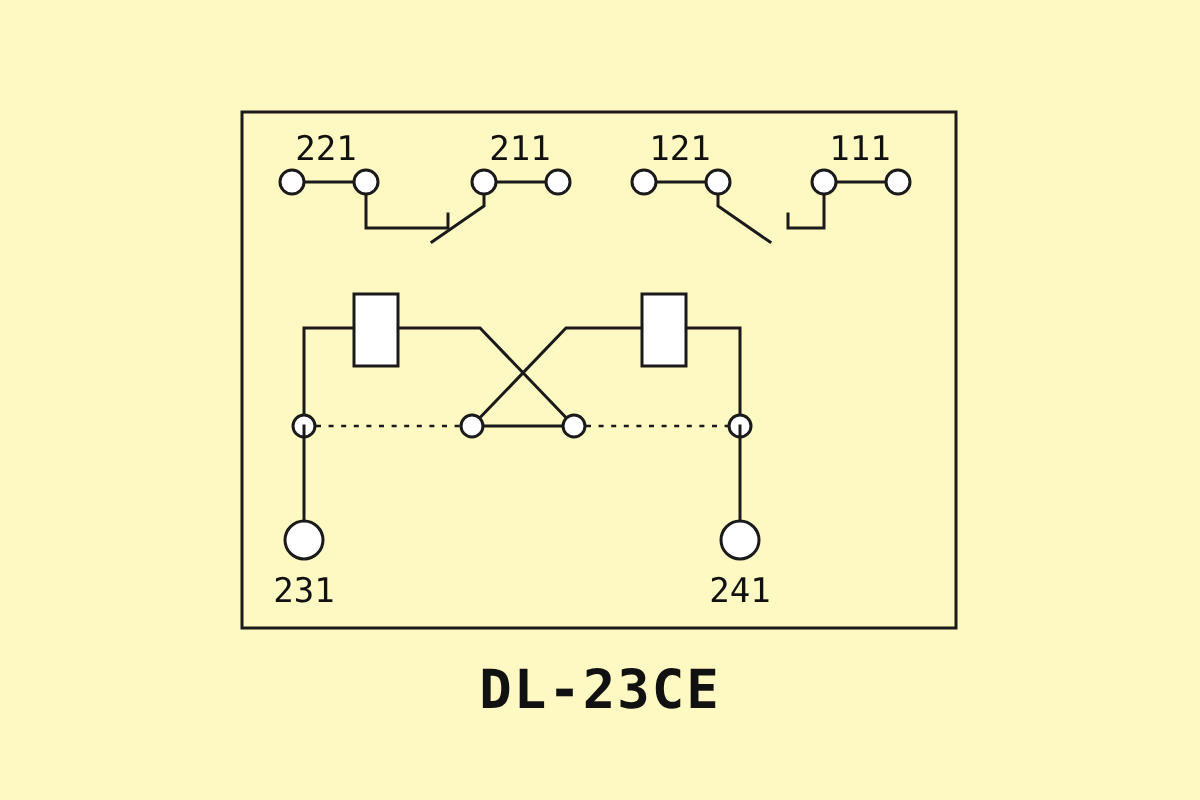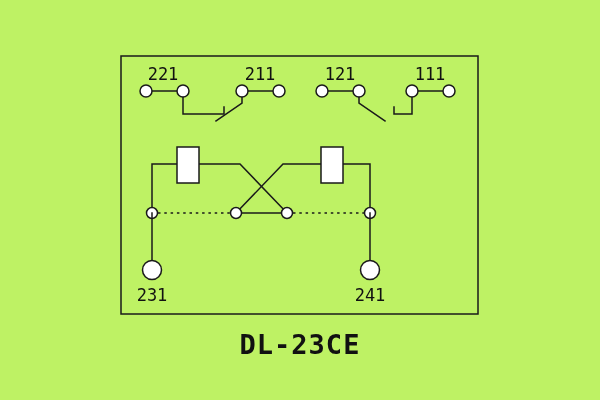--- a/index.html
+++ b/index.html
@@ -3,21 +3,21 @@
 <meta charset="utf-8">
 <style>
   html, body {
     margin: 0;
     padding: 0;
     background: #ffffff;
   }
   .page {
     width: 600px;
     height: 400px;
-    background: #bef264;
+    background: #fef9c3;
     position: relative;
     overflow: hidden;
     font-family: "DejaVu Sans Mono", monospace;
   }
   svg { display: block; }
   .ln {
     stroke: #1a1a1a;
     stroke-width: 1.5;
     fill: none;
     stroke-linecap: square;

